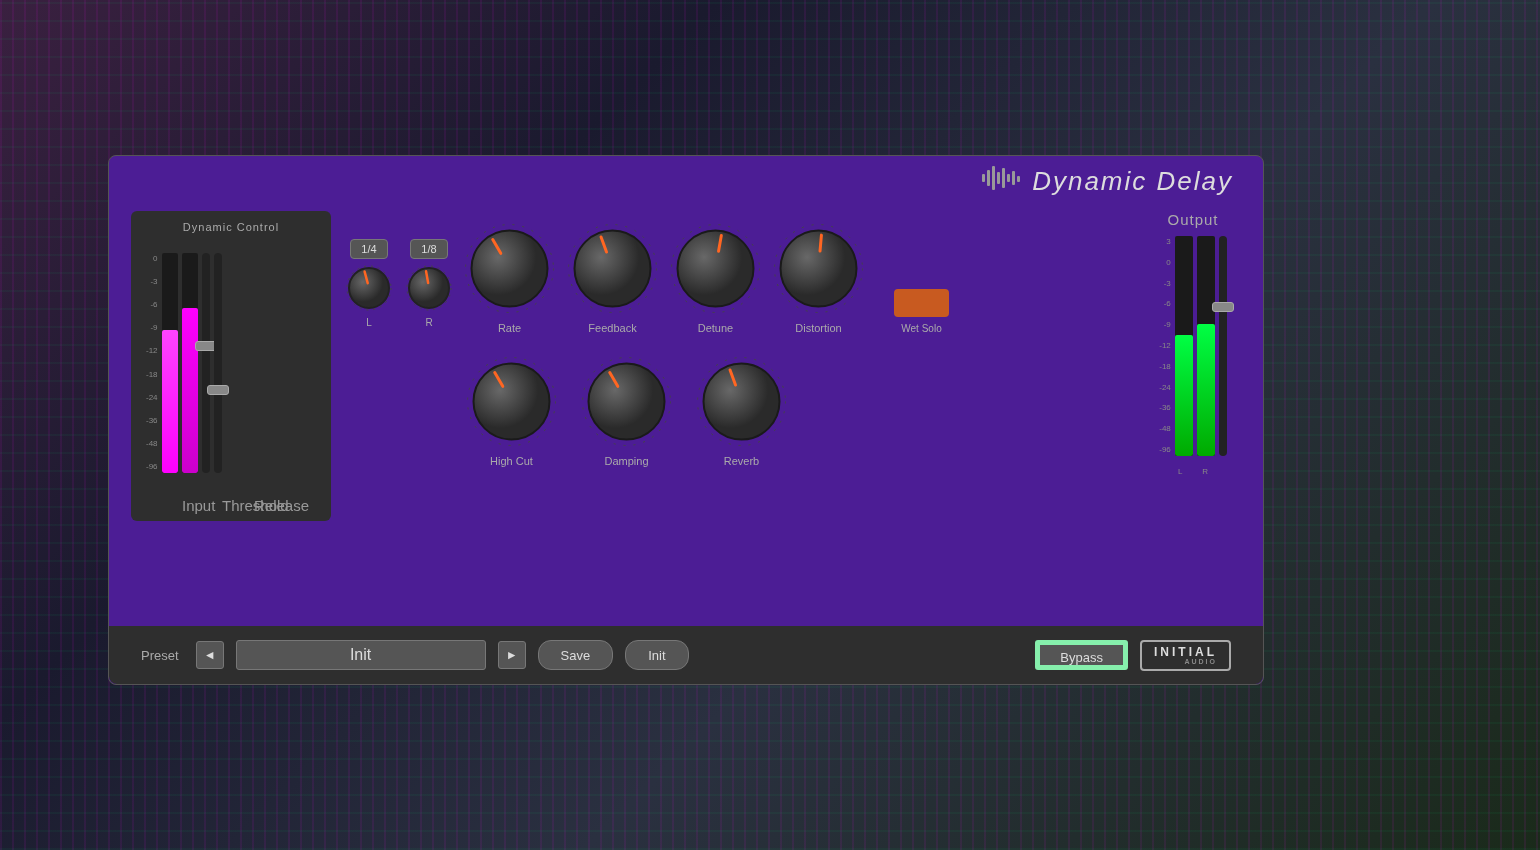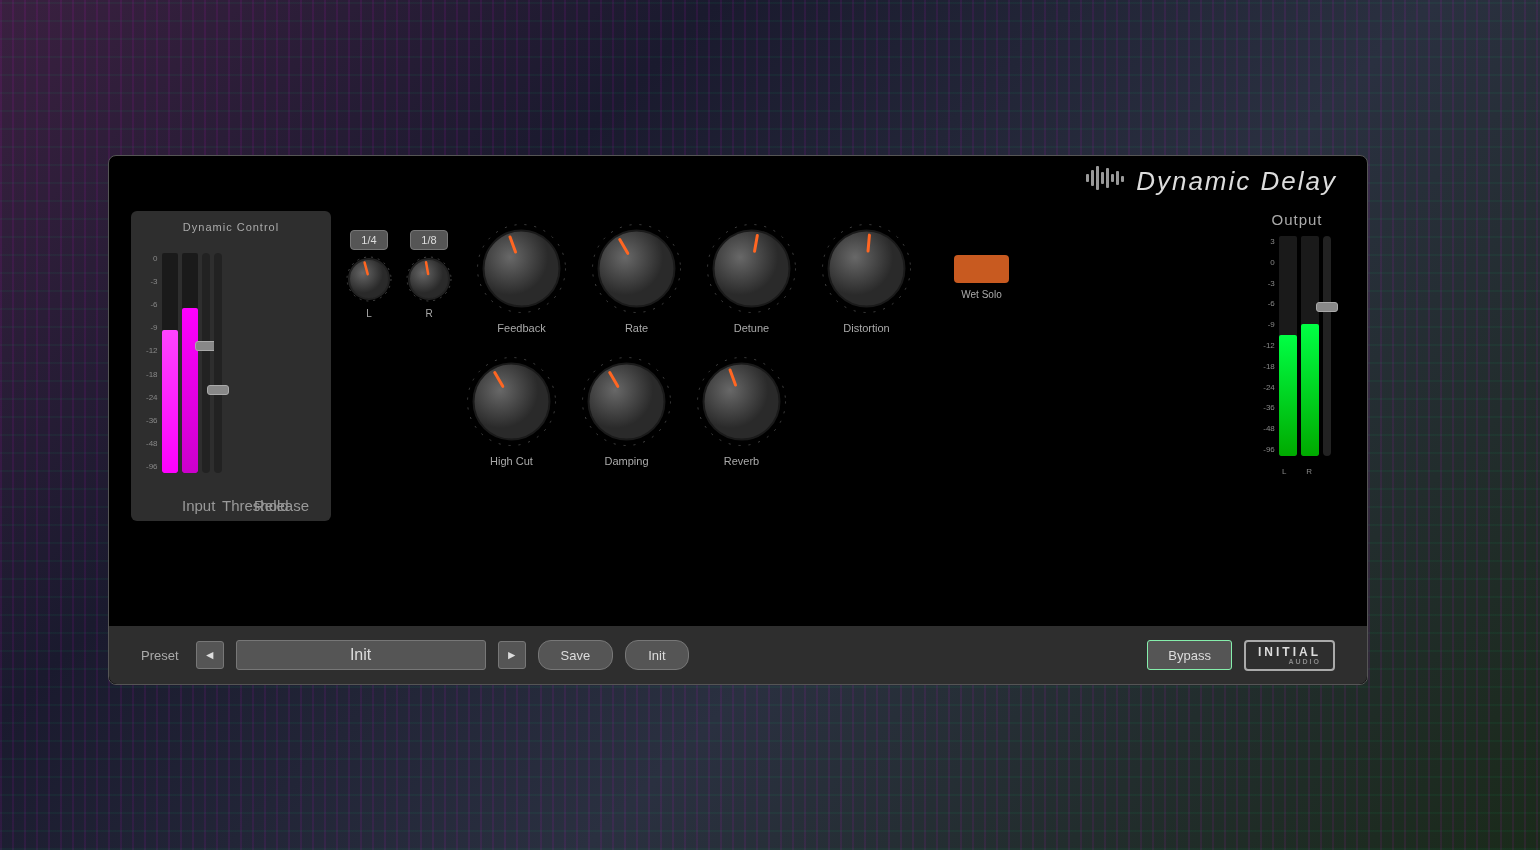--- a/index.html
+++ b/index.html
@@ -26,23 +26,23 @@
         repeating-linear-gradient(90deg, rgba(255,0,255,0.08) 0px, rgba(255,0,255,0.08) 2px, transparent 2px, transparent 12px),
         repeating-linear-gradient(0deg, rgba(0,200,100,0.06) 0px, rgba(0,200,100,0.06) 2px, transparent 2px, transparent 18px);
       z-index: 0;
     }
 
     
     .plugin-window {
       position: absolute;
       top: 155px;
       left: 108px;
-      width: 1260px;
+      width: 1156px;
       height: 530px;
-      background: #000000;
+      background: #4c1d95;
       border-radius: 8px;
       z-index: 10;
       border: 1px solid #555;
       text-decoration: underline;
     }
 
     
     .plugin-header {
       position: absolute;
       top: 0;
@@ -309,21 +309,21 @@
       border: 1px solid #777;
       color: #ddd;
       font-size: 13px;
       padding: 5px 22px;
       cursor: pointer;
       border-radius: 13px;
       height: 30px;
     }
     .bypass-btn {
       background: #555;
-      border: 1px solid #86efac;
+      border: 5px solid #86efac;
       color: #ddd;
       font-size: 13px;
       padding: 5px 20px;
       cursor: pointer;
       border-radius: 3px;
       height: 30px;
       margin-left: auto;
     }
     .brand-box {
       border: 2px solid #aaa;
@@ -435,21 +435,21 @@
       <div style="width:16px;"></div>
       <div style="width:8px; text-align:center;">
         <div class="meter-label">Release</div>
       </div>
     </div>
   </div>
 
   <div class="controls-area">
     <div class="controls-inner">
 
-      <div style="display:flex; align-items:center; gap:20px;">
+      <div style="display:flex; align-items:flex-end; gap:8px;">
 
         <div style="display:flex; flex-direction:column; align-items:center; gap:6px;">
           <div style="display:flex; gap:10px; margin-bottom:6px;">
 
             <div class="lr-col">
               <button class="time-btn">1/4</button>
 
               <svg width="50" height="50" viewBox="0 0 50 50">
                 <circle cx="25" cy="25" r="20" fill="url(#kg)" stroke="#222" stroke-width="2"></circle>
                 <defs>
@@ -478,47 +478,47 @@
                 <line x1="25" y1="8" x2="25" y2="20" stroke="#ff6622" stroke-width="2.5" stroke-linecap="round" transform="rotate(-10 25 25)"></line>
                 <circle cx="25" cy="25" r="22" fill="none" stroke="#444" stroke-width="1" stroke-dasharray="2 5"></circle>
               </svg>
               <span class="lr-label">R</span>
             </div>
           </div>
         </div>
 
         <div class="knob-item">
           <svg width="95" height="95" viewBox="0 0 95 95">
+
+            <circle cx="47.5" cy="47.5" r="44" fill="none" stroke="#444" stroke-width="1" stroke-dasharray="2 8"></circle>
+            <circle cx="47.5" cy="47.5" r="38" fill="url(#kgr)" stroke="#1a1a1a" stroke-width="2"></circle>
+            <defs>
+              <radialGradient id="kgr" cx="35%" cy="35%">
+                <stop offset="0%" stop-color="#686868"></stop>
+                <stop offset="100%" stop-color="#2a2a2a"></stop>
+              </radialGradient>
+            </defs>
+            <line x1="47.5" y1="14" x2="47.5" y2="30" stroke="#ff6622" stroke-width="3" stroke-linecap="round" transform="rotate(-30 47.5 47.5)"></line>
+          </svg>
+          <span class="knob-label">Rate</span>
+        </div>
+
+        <div class="knob-item">
+          <svg width="95" height="95" viewBox="0 0 95 95">
             <circle cx="47.5" cy="47.5" r="44" fill="none" stroke="#444" stroke-width="1" stroke-dasharray="2 8"></circle>
             <circle cx="47.5" cy="47.5" r="38" fill="url(#kgfb)" stroke="#1a1a1a" stroke-width="2"></circle>
             <defs>
               <radialGradient id="kgfb" cx="35%" cy="35%">
                 <stop offset="0%" stop-color="#686868"></stop>
                 <stop offset="100%" stop-color="#2a2a2a"></stop>
               </radialGradient>
             </defs>
             <line x1="47.5" y1="14" x2="47.5" y2="30" stroke="#ff6622" stroke-width="3" stroke-linecap="round" transform="rotate(-20 47.5 47.5)"></line>
           </svg>
           <span class="knob-label">Feedback</span>
-        </div>
-
-        <div class="knob-item">
-          <svg width="95" height="95" viewBox="0 0 95 95">
-
-            <circle cx="47.5" cy="47.5" r="44" fill="none" stroke="#444" stroke-width="1" stroke-dasharray="2 8"></circle>
-            <circle cx="47.5" cy="47.5" r="38" fill="url(#kgr)" stroke="#1a1a1a" stroke-width="2"></circle>
-            <defs>
-              <radialGradient id="kgr" cx="35%" cy="35%">
-                <stop offset="0%" stop-color="#686868"></stop>
-                <stop offset="100%" stop-color="#2a2a2a"></stop>
-              </radialGradient>
-            </defs>
-            <line x1="47.5" y1="14" x2="47.5" y2="30" stroke="#ff6622" stroke-width="3" stroke-linecap="round" transform="rotate(-30 47.5 47.5)"></line>
-          </svg>
-          <span class="knob-label">Rate</span>
         </div>
 
         <div class="knob-item">
           <svg width="95" height="95" viewBox="0 0 95 95">
             <circle cx="47.5" cy="47.5" r="44" fill="none" stroke="#444" stroke-width="1" stroke-dasharray="2 8"></circle>
             <circle cx="47.5" cy="47.5" r="38" fill="url(#kgd)" stroke="#1a1a1a" stroke-width="2"></circle>
             <defs>
               <radialGradient id="kgd" cx="35%" cy="35%">
                 <stop offset="0%" stop-color="#686868"></stop>
                 <stop offset="100%" stop-color="#2a2a2a"></stop>

